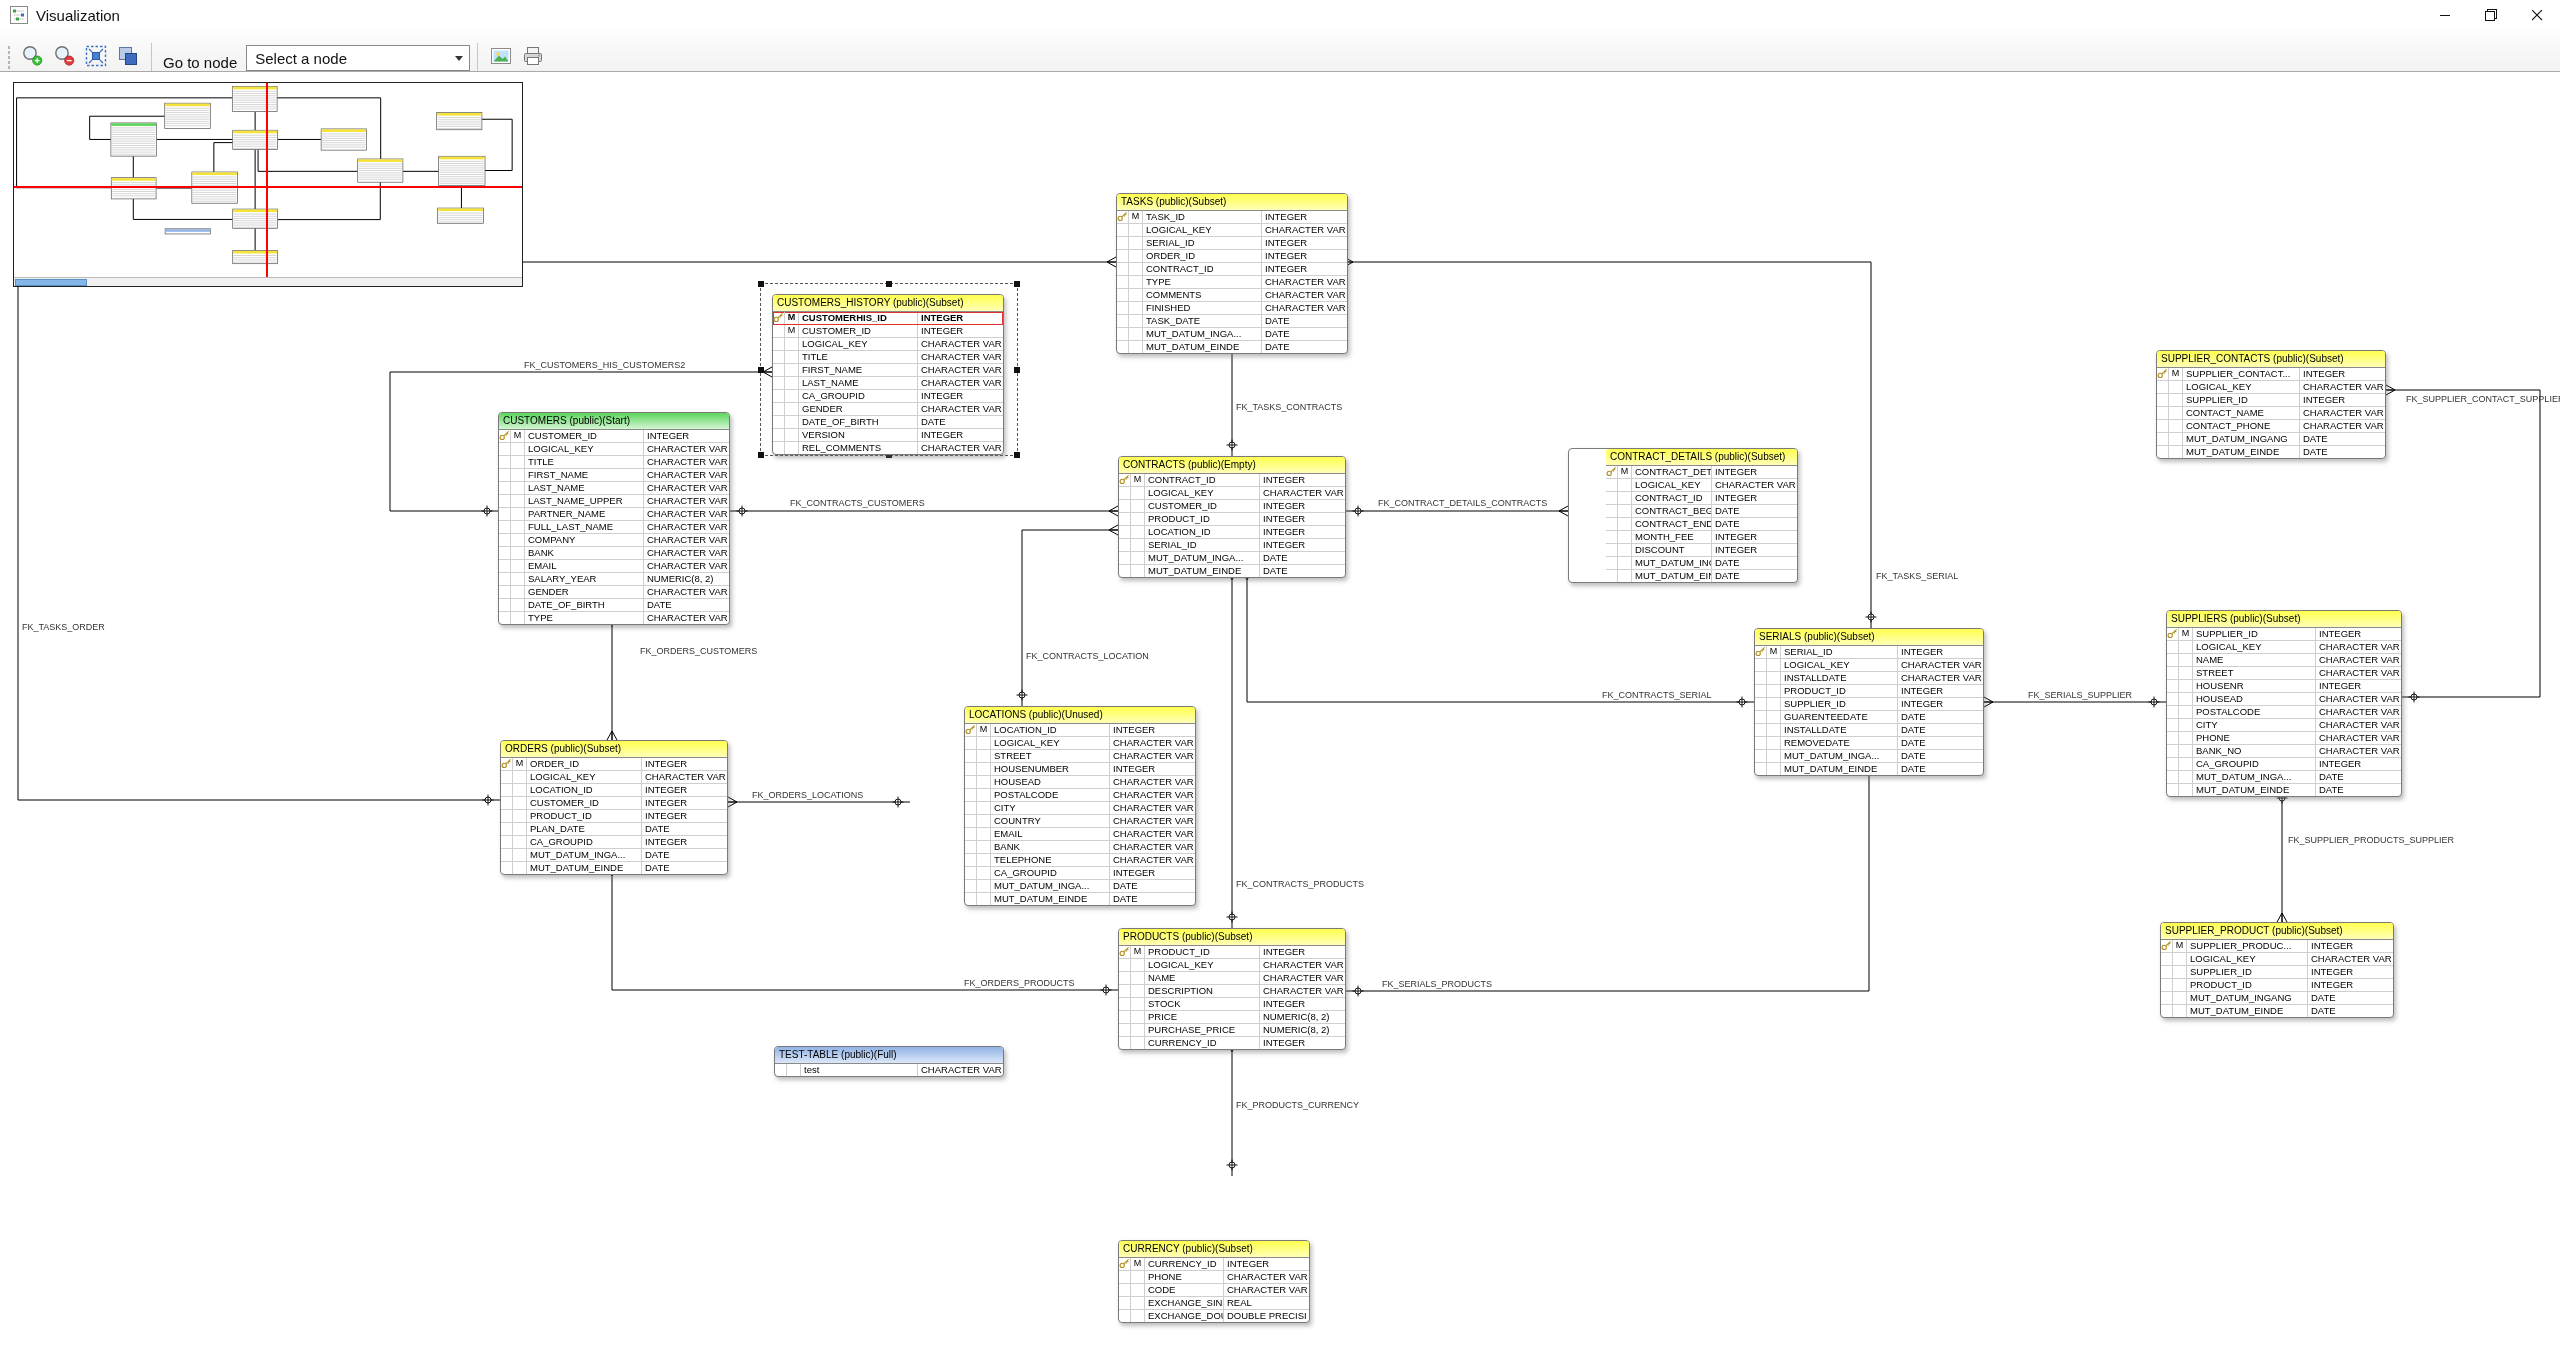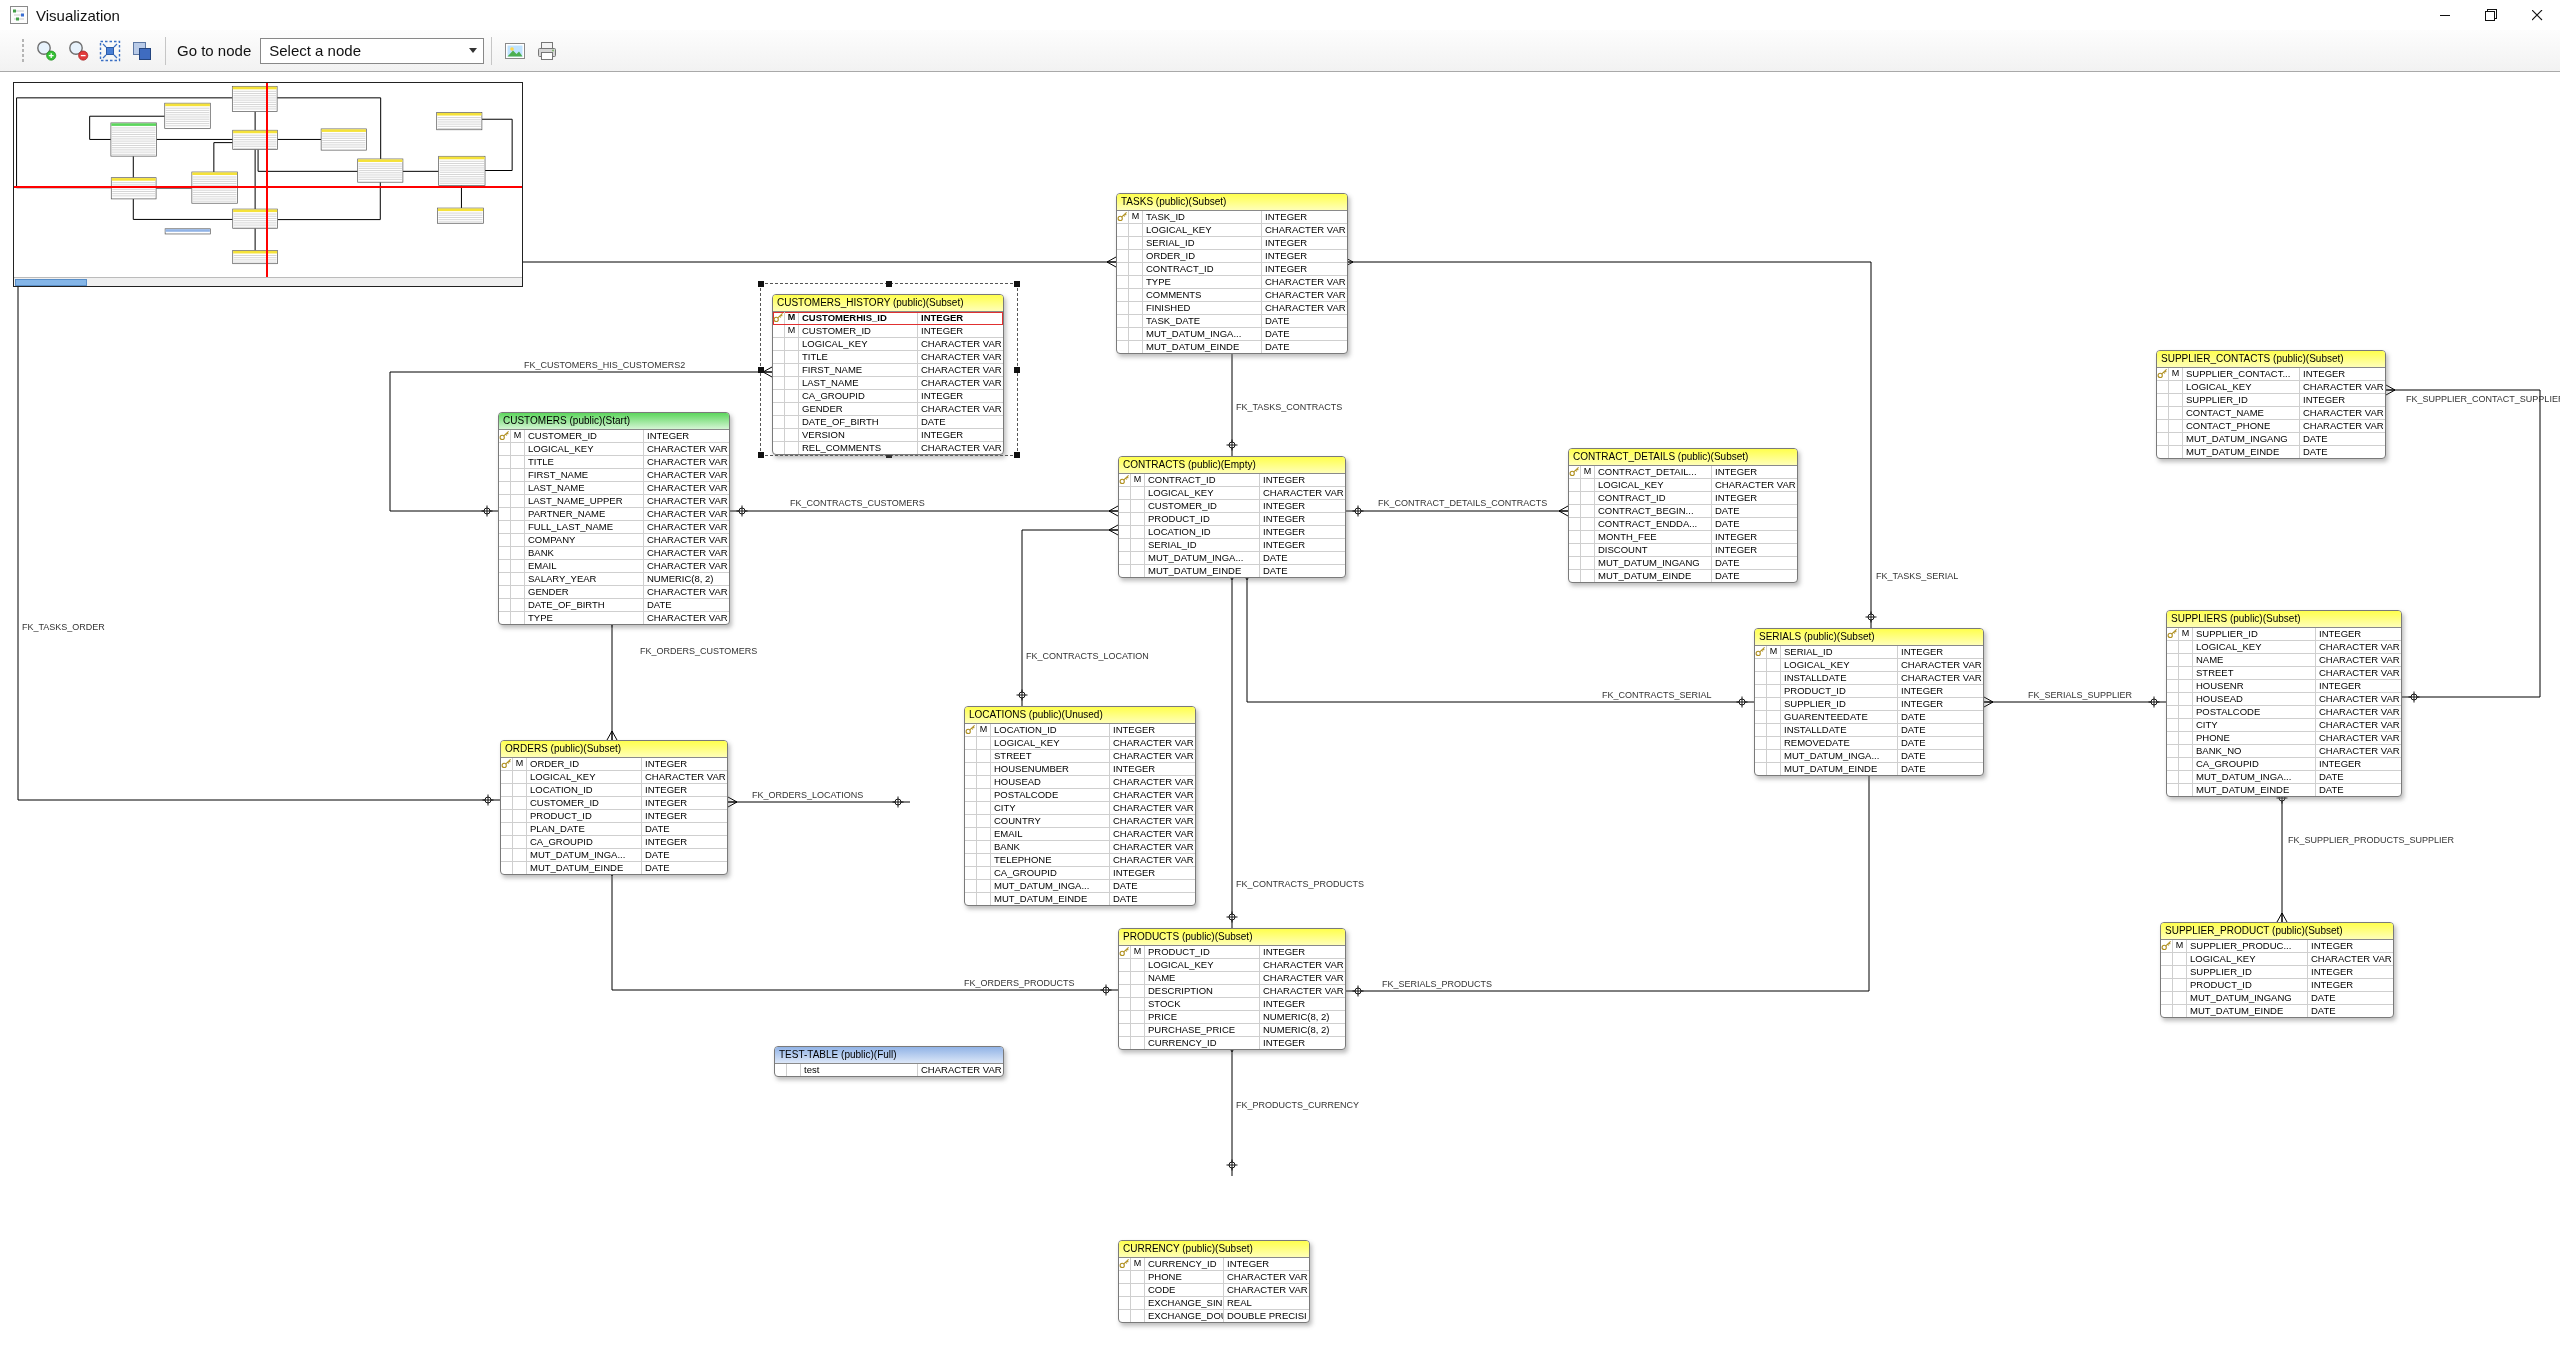--- a/index.html
+++ b/index.html
@@ -4,21 +4,21 @@
 <style>
   html,body{margin:0;padding:0}
   body{width:2560px;height:1368px;background:#ffffff;font-family:"Liberation Sans",sans-serif;position:relative;overflow:hidden}
   
   .titlebar{position:relative;z-index:50;height:30px;background:#fff;display:flex;align-items:center}
   .appicon{width:18px;height:18px;margin:0 8px 0 10px}
   .wtitle{font-size:15px;color:#111}
   .winbtns{margin-left:auto;display:flex}
   .winbtn{width:46px;height:30px;display:flex;align-items:center;justify-content:center}
   
-  .toolbar{position:relative;z-index:50;height:41px;background:linear-gradient(#fdfdfd,#f2f2f2);border-bottom:1px solid #a9a9a9;display:flex;align-items:center;padding-left:17px}
+  .toolbar{position:relative;z-index:50;height:41px;background:linear-gradient(#fdfdfd,#f2f2f2);border-bottom:1px solid #a9a9a9;display:flex;align-items:flex-end;padding-left:3px}
   .grip{width:5px;height:26px;margin:0 4px;background-image:radial-gradient(#b5b5b5 1px,transparent 1.2px);background-size:4px 5px;background-repeat:repeat-y}
   .tbtn{width:32px;height:30px;display:flex;align-items:center;justify-content:center;border-radius:3px}
   .tsep{width:1px;height:28px;background:#c6c6c6;margin:0 7px}
   .golabel{font-size:15px;color:#111;margin:0 9px 0 4px;white-space:nowrap}
   .combo{width:224px;height:26px;background:#fff;border:1px solid #888;display:flex;align-items:center;font-size:15px;color:#111;padding-left:8px;box-sizing:border-box}
   .combo .val{flex:1;white-space:nowrap;overflow:hidden}
   .combo .arrowbox{width:20px;height:100%;display:flex;align-items:center;justify-content:center}
   .combo .arrow{width:0;height:0;border-left:4.5px solid transparent;border-right:4.5px solid transparent;border-top:5px solid #333}
   
   #diagram{position:absolute;left:0;top:72px;right:0;bottom:0;background:#fff}
@@ -560,21 +560,21 @@
           <div class="cell-n">MUT_DATUM_INGA...</div>
           <div class="cell-t">DATE</div>
         </div>
         <div class="row">
           <div class="cell-k"></div>
           <div class="cell-m"></div>
           <div class="cell-n">MUT_DATUM_EINDE</div>
           <div class="cell-t">DATE</div>
         </div>
       </div>
-      <div class="etable yellow" style="left: 1568px; top: 376px; width: 230px;">
+      <div class="etable yellow" style="left: 1568px; top: 376px; width: 230px; padding-left: 37px;">
         <div class="ehead">CONTRACT_DETAILS (public)(Subset)</div>
         <div class="row">
           <div class="cell-k"><svg width="11" height="11" viewBox="0 0 11 11">
               <circle cx="3.2" cy="7.4" r="2.1" fill="none" stroke="#b09020" stroke-width="1.1"></circle>
               <path d="M4.8 5.9 L9.6 1.4 M8 2.8 l1.3 1.3 M6.6 4.1 l1.3 1.3" stroke="#b09020" stroke-width="1.1" fill="none"></path>
             </svg></div>
           <div class="cell-m">M</div>
           <div class="cell-n">CONTRACT_DETAIL...</div>
           <div class="cell-t">INTEGER</div>
         </div>

